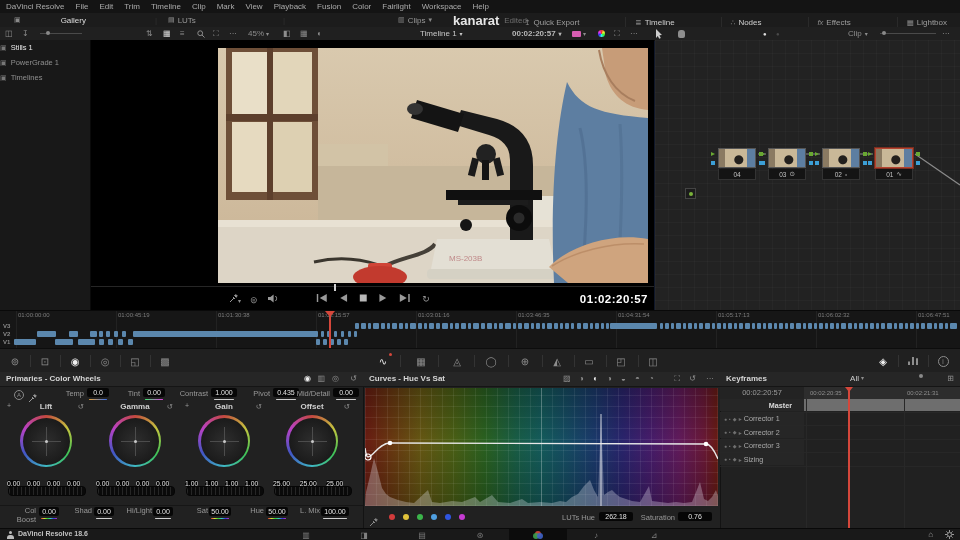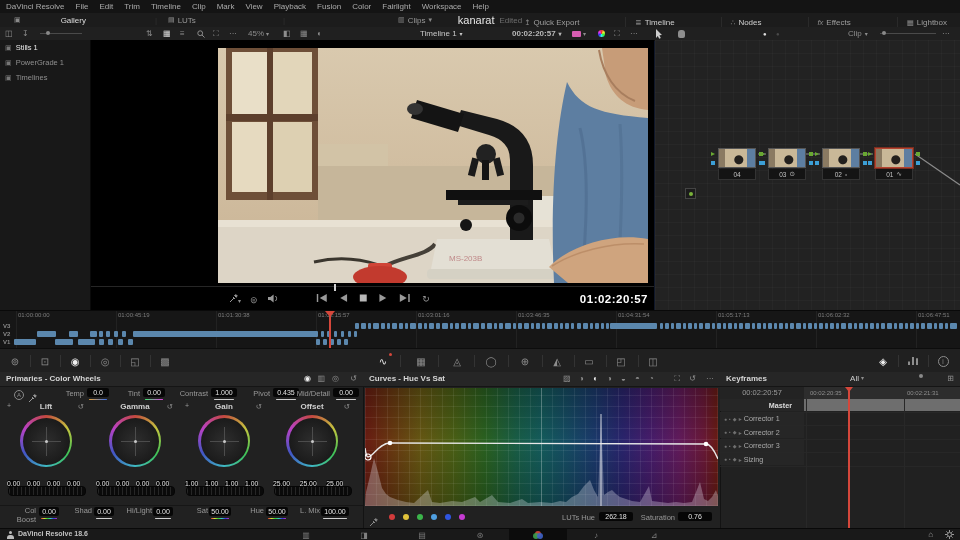--- a/index.html
+++ b/index.html
@@ -8,41 +8,41 @@
   .abs{position:absolute;}
   
   .menubar{position:absolute;left:0;top:0;width:960px;height:13px;background:#141414;display:flex;align-items:center;padding-left:6px;gap:11px;font-size:8px;color:#ababab;}
   .menubar span{cursor:default;}
   
   .topbar{position:absolute;left:0;top:13px;width:960px;height:14px;background:#1c1c1c;border-bottom:1px solid #101010;font-size:8px;}
   .tbtn{position:absolute;top:0;height:14px;display:flex;align-items:center;gap:3px;color:#9a9a9a;}
   .tbtn .gly{font-size:7px;color:#8a8a8a;}
   .tbtn.active{color:#dedede;}
   .proj{position:absolute;top:0;height:14px;left:430px;width:120px;display:flex;align-items:center;justify-content:center;gap:5px;}
-  .proj b{color:#e6e6e6;font-size:11px;font-weight:normal;}
+  .proj b{color:#e6e6e6;font-size:13px;font-weight:bold;}
   .proj i{color:#6f6f6f;font-style:normal;}
   .topbar-right{position:absolute;right:4px;top:0;height:14px;display:flex;align-items:flex-end;gap:37px;}
   .trb{display:flex;align-items:center;gap:3px;padding:0 9px;color:#9f9f9f;border-left:1px solid #2a2a2a;height:10px;}
   .trb:first-child{border-left:none;}
   .trb .tri{font-size:7.5px;color:#8a8a8a;}
   .topbar-right .trb:nth-child(1) .tri::before{content:"↥";}
   .topbar-right .trb:nth-child(2) .tri::before{content:"≣";}
   .topbar-right .trb:nth-child(3) .tri::before{content:"∴";}
   .topbar-right .trb:nth-child(4) .tri::before{content:"fx";font-style:italic;}
   .topbar-right .trb:nth-child(5) .tri::before{content:"▦";}
   .topbar-right .trb:nth-child(2){color:#d0d0d0;} .topbar-right .trb:nth-child(3){color:#d0d0d0;}
   
   .viewbar{position:absolute;left:0;top:27px;width:960px;height:13px;background:#202020;border-bottom:1px solid #0e0e0e;font-size:8px;}
   .vb-ic{position:absolute;top:0;height:13px;display:flex;align-items:center;color:#8d8d8d;font-size:8px;}
   .vb-ic.on{color:#e0e0e0;}
   .sliderline{width:42px;height:1px;background:#4a4a4a;position:relative;}
   .sliderline i{position:absolute;left:6px;top:-2px;width:4px;height:4px;border-radius:50%;background:#8a8a8a;}
   
   .gallery{position:absolute;left:0;top:40px;width:90px;height:270px;background:#181818;border-right:1px solid #0a0a0a;}
-  .gitem{display:flex;align-items:center;gap:4px;height:15px;padding-left:5px;font-size:7.5px;color:#8f8f8f;}
+  .gitem{display:flex;align-items:center;gap:4px;height:15px;font-size:7.5px;color:#8f8f8f;}
   .gitem .gi{font-size:7px;color:#777;}
   .gitem.sel{color:#e8e8e8;}
   
   .viewer{position:absolute;left:91px;top:40px;width:563px;height:270px;background:#000;}
   .video{position:absolute;left:127px;top:8px;width:430px;height:235px;overflow:hidden;}
   .scrubber{position:absolute;left:0px;top:246px;width:563px;height:5px;border-top:1px solid #262626;}
   .scrubtick{position:absolute;left:243px;top:-3px;width:2px;height:7px;background:#cfcfcf;}
   .transport{position:absolute;left:0;top:252px;width:563px;height:18px;}
   .tp-left{position:absolute;left:138px;top:2px;display:flex;align-items:center;gap:9px;color:#8d8d8d;font-size:9px;}
   .tp-center{position:absolute;left:282px;top:2px;transform:translateX(-50%);display:flex;align-items:center;gap:12px;color:#9a9a9a;font-size:9px;}

